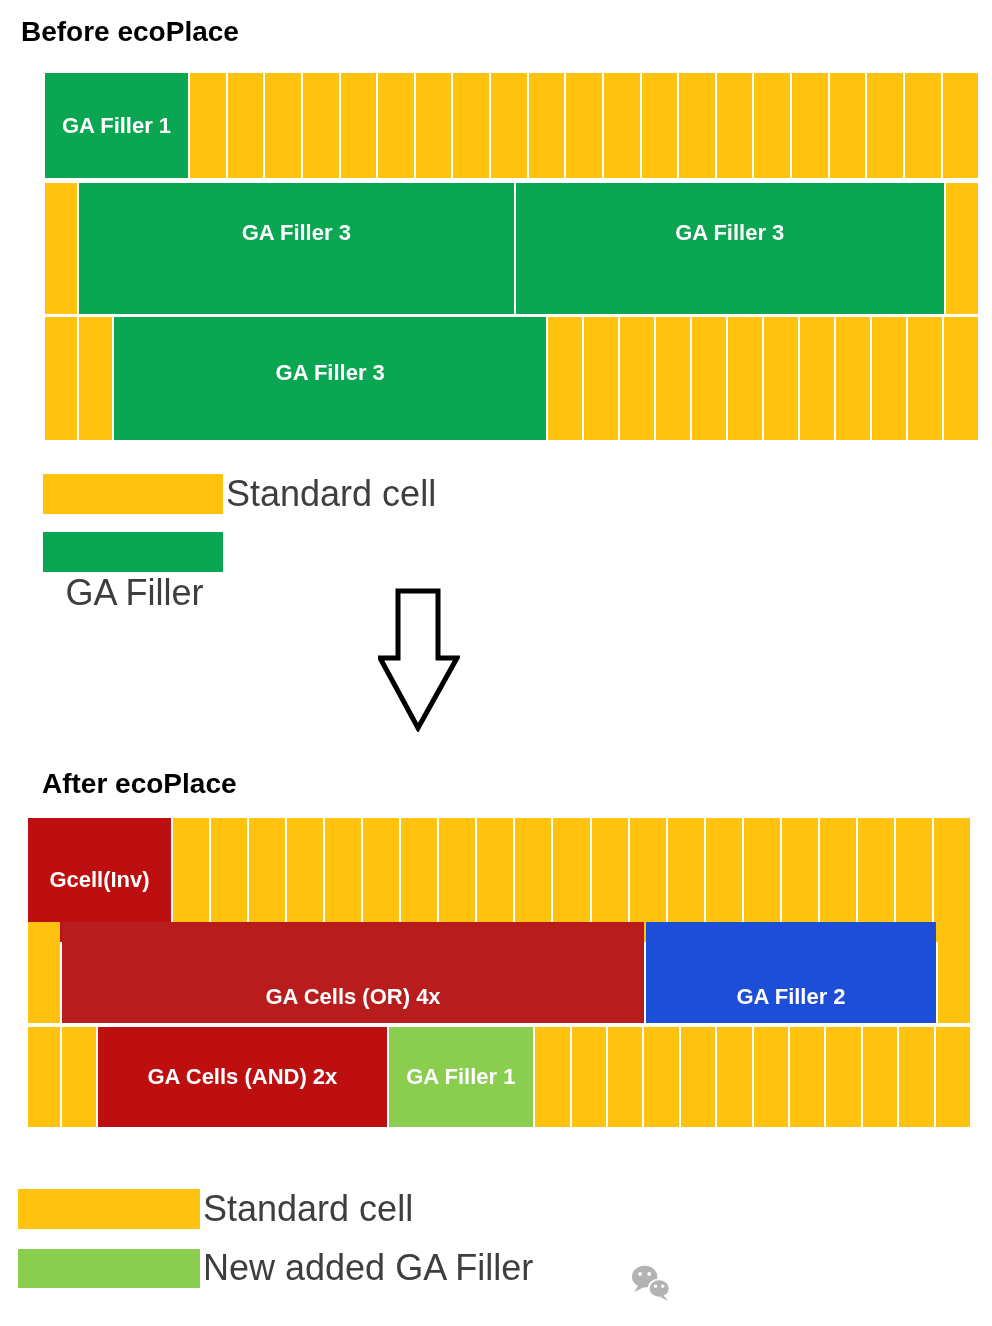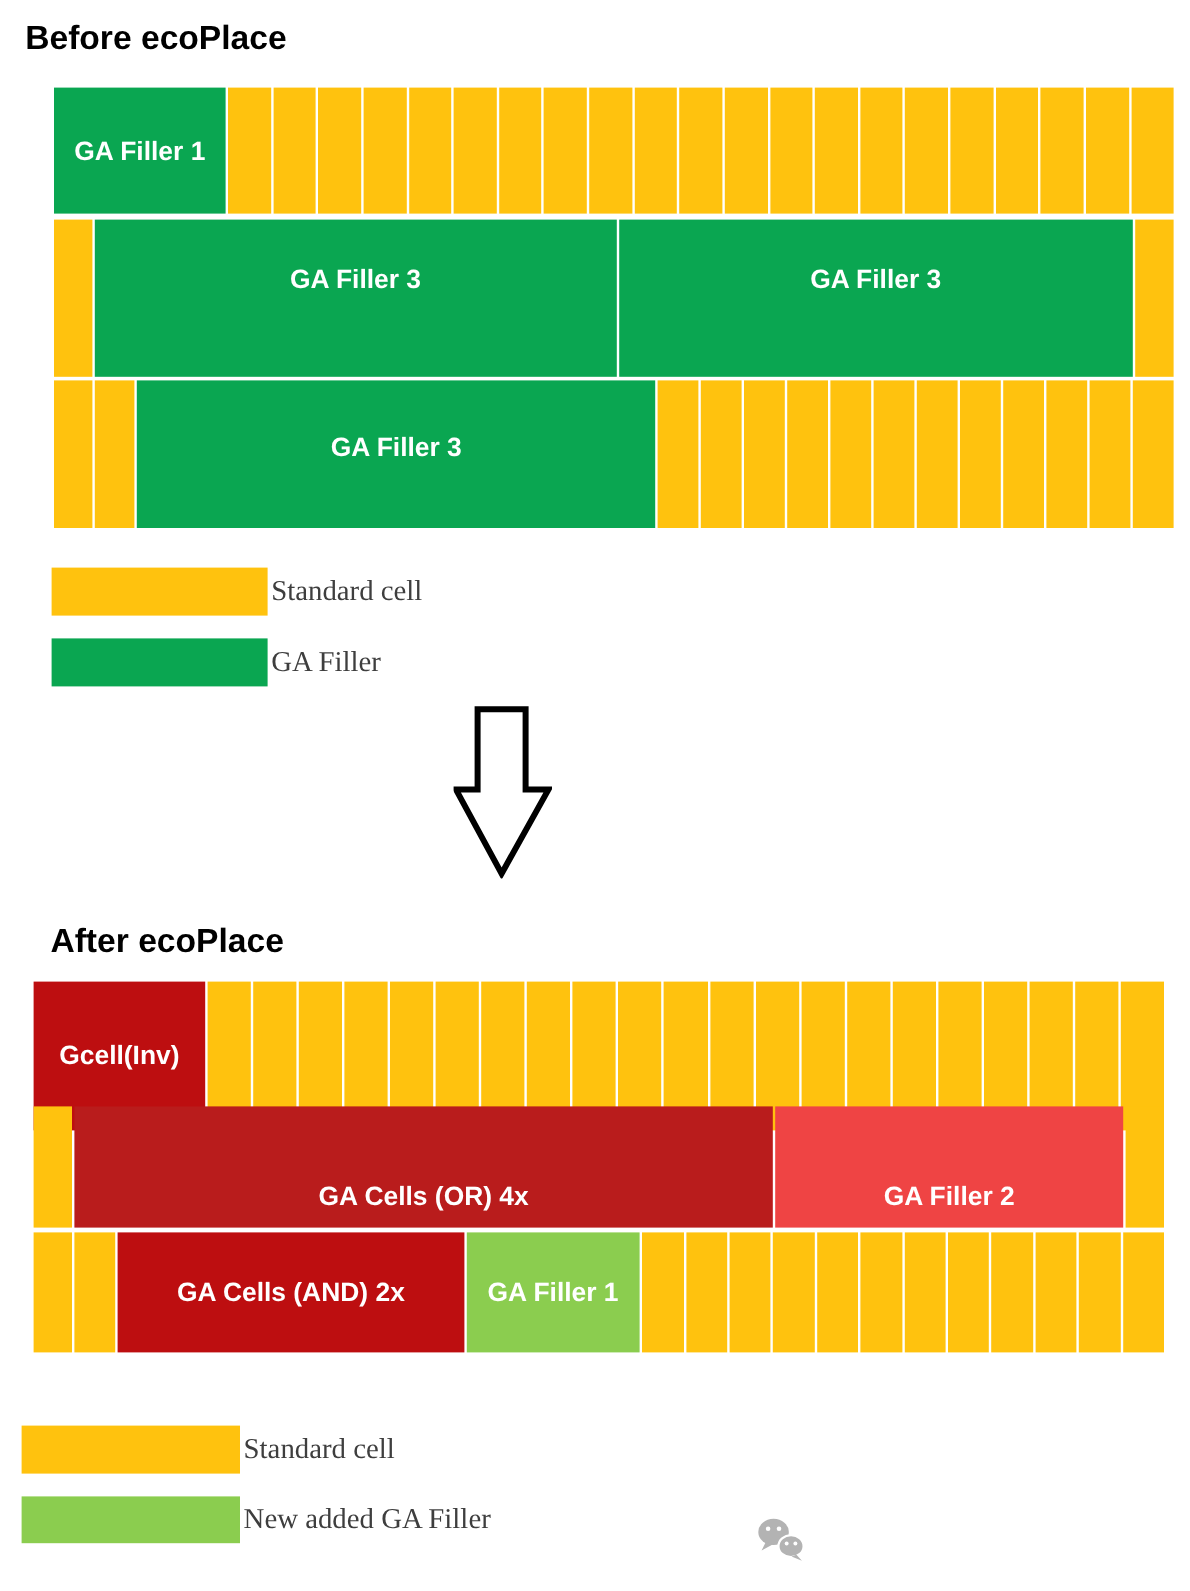--- a/index.html
+++ b/index.html
@@ -26,21 +26,21 @@
   }
   
   .section-before .row:nth-child(2) .blk-label{transform:translateY(-16px);}
   .section-before .row:nth-child(3) .blk-ga_filler .blk-label{transform:translateY(-6px);}
   .section-after  .row:nth-child(2) .blk-label{transform:translateY(24px);}
   .legend-item{
     position:absolute;display:flex;align-items:center;
   }
   .legend-swatch{width:180px;height:40px;flex:0 0 auto;}
   .legend-label{
-    margin-left:3px;font-size:24px;color:#3e3e3e;white-space:nowrap;font-family:Liberation Serif, serif;
+    margin-left:3px;font-size:36px;color:#3e3e3e;white-space:nowrap;
   }
   .arrow-wrap{position:absolute;left:378px;top:588px;width:82px;height:144px;}
   .watermark{
     position:absolute;left:631px;top:1264px;display:flex;align-items:center;gap:8px;
     color:#b3b3b3;
   }
   .watermark-text{font-size:28px;white-space:nowrap;}
 </style>
 </head>
 <body>
@@ -107,21 +107,21 @@
           <div class="cell" style="background: rgb(255, 194, 14);"></div>
           <div class="cell" style="background: rgb(255, 194, 14);"></div>
         </div>
       </div>
     </div>
 
   <div class="legend-item" style="left:43px;top:473px;">
     <div class="legend-swatch" style="background: rgb(255, 194, 14);"></div>
     <div class="legend-label">Standard cell</div>
   </div>
-  <div class="legend-item" style="left:43px;top:532px;">
+  <div class="legend-item" style="left:43px;top:532px;flex-direction:column;">
     <div class="legend-swatch" style="background: rgb(10, 166, 81);"></div>
     <div class="legend-label">GA Filler</div>
   </div>
 
   <div class="arrow-wrap">
     <svg width="82" height="144" viewBox="0 0 82 144">
       <polygon points="20,3 60,3 60,70 79,70 40,140 2,70 20,70" fill="#FFFFFF" stroke="#000000" stroke-width="5" stroke-linejoin="miter"></polygon>
     </svg>
   </div>
 
@@ -153,21 +153,21 @@
           <div class="cell" style="background: rgb(255, 194, 14);"></div>
           <div class="cell" style="background: rgb(255, 194, 14);"></div>
           <div class="cell" style="background: rgb(255, 194, 14);"></div>
         </div>
       </div>
       <div class="row" style="left: 28px; top: 922px; width: 942px; height: 101px;">
         <div class="blk blk-std_cell" style="background: rgb(255, 194, 14); flex: 32 1 0px;"></div>
         <div class="blk blk-gcell" style="background: #b91c1c; flex: 582 1 0px;">
           <span class="blk-label">GA Cells (OR) 4x</span>
         </div>
-        <div class="blk blk-new_filler" style="background: #ef4444; flex: 290 1 0px;">
+        <div class="blk blk-new_filler" style="background: #1d4ed8; flex: 290 1 0px;">
           <span class="blk-label">GA Filler 2</span>
         </div>
         <div class="blk blk-std_cell" style="background: rgb(255, 194, 14); flex: 32 1 0px;"></div>
       </div>
       <div class="row" style="left: 28px; top: 1027px; width: 942px; height: 100px;">
         <div class="blk blk-std_cell" style="background: rgb(255, 194, 14); flex: 32 1 0px;"></div>
         <div class="blk blk-std_cell" style="background: rgb(255, 194, 14); flex: 34 1 0px;"></div>
         <div class="blk blk-gcell" style="background: rgb(189, 14, 16); flex: 287 1 0px;">
           <span class="blk-label">GA Cells (AND) 2x</span>
         </div>

